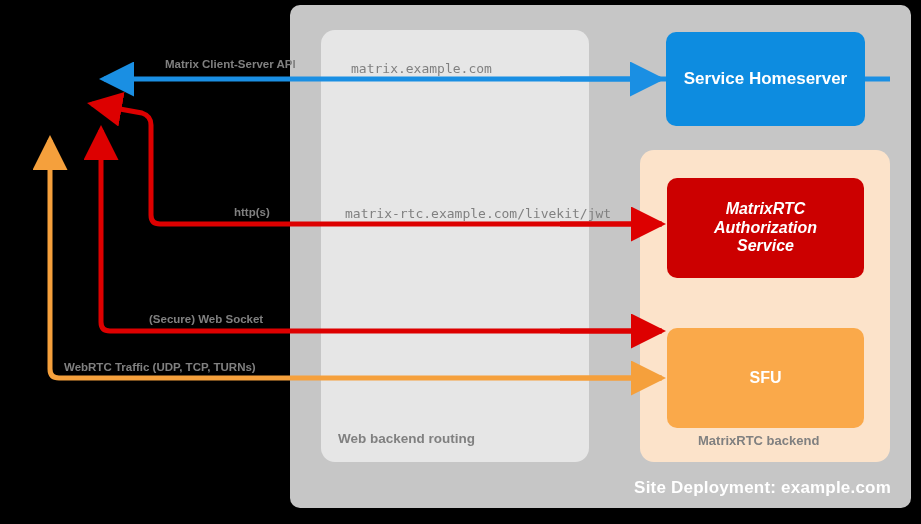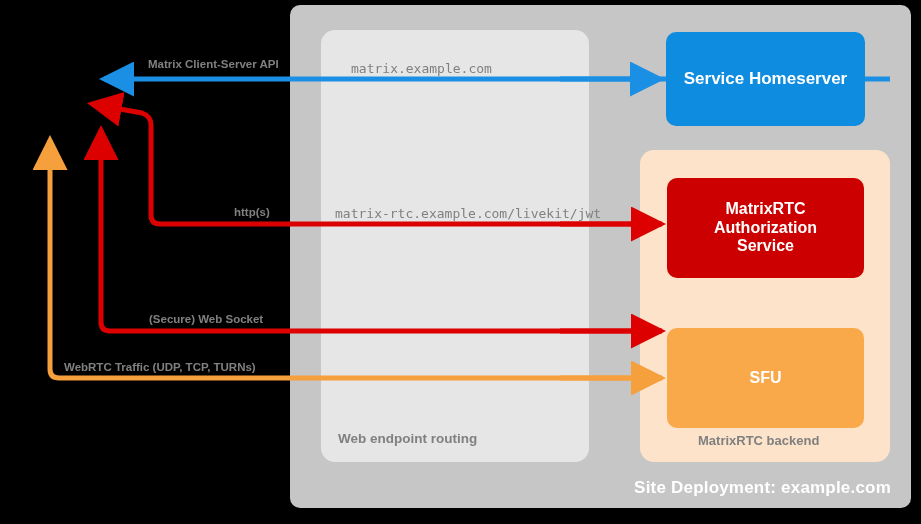--- a/index.html
+++ b/index.html
@@ -21,21 +21,21 @@
                background:#fce3ca;border-radius:14px;}
   .backend-label{position:absolute;left:18px;bottom:14px;color:#808080;
                  font-size:13px;font-weight:bold;padding-left:40px;}
 
   
   .node{position:absolute;display:flex;align-items:center;justify-content:center;
         text-align:center;color:#fff;font-weight:bold;line-height:1.18;}
   .homeserver{left:666px;top:32px;width:199px;height:94px;background:#0d8ce0;
               border-radius:10px;font-size:17px;}
   .authsvc{left:667px;top:178px;width:197px;height:100px;background:#cc0000;
-           border-radius:10px;font-size:16px;}
+           border-radius:10px;font-size:16px;font-style:italic;}
   .sfu{left:667px;top:308px;width:197px;height:100px;background:#faa94a;
        border-radius:10px;font-size:16px;margin-top:20px;}
 
   .client{position:absolute;left:4px;top:34px;width:92px;height:92px;border-radius:50%;
           background:#13a150;display:flex;align-items:center;justify-content:center;
           text-align:center;color:#fff;font-weight:bold;font-size:17px;line-height:1.15;}
 
   
   svg.arrows{position:absolute;left:0;top:0;width:921px;height:524px;pointer-events:none;}
 
@@ -48,21 +48,21 @@
 </head>
 <body>
 
 <div id="stage">
 
   <div class="site-box">
     <div class="site-label">Site Deployment: example.com</div>
   </div>
 
   <div class="routing-box">
-    <div class="routing-label">Web endpoint routing</div>
+    <div class="routing-label">Web backend routing</div>
   </div>
 
   <div class="backend-box">
     <div class="backend-label">MatrixRTC backend</div>
   </div>
 
   <svg class="arrows" viewBox="0 0 921 524" xmlns="http://www.w3.org/2000/svg">
     <defs>
       <marker id="ahBlue" markerWidth="7" markerHeight="7" refX="6" refY="3.5" orient="auto" markerUnits="strokeWidth">
         <path d="M0,0 L7,3.5 L0,7 z" fill="#1a8fe3"></path>
@@ -89,27 +89,27 @@
       <path d="M662,331 L110,331 Q101,331 101,322 L101,130" fill="none" stroke="#dd0000" stroke-width="5" stroke-linejoin="round" marker-end="url(#ahRed)"></path>
       <line x1="560" y1="331" x2="661" y2="331" stroke="#dd0000" stroke-width="5" marker-end="url(#ahRed)"></line>
     </g>
 
     <g>
       <path d="M662,378 L59,378 Q50,378 50,369 L50,140" fill="none" stroke="#f5a03c" stroke-width="5" stroke-linejoin="round" marker-end="url(#ahOrange)"></path>
       <line x1="560" y1="378" x2="661" y2="378" stroke="#f5a03c" stroke-width="5" marker-end="url(#ahOrange)"></line>
     </g>
   </svg>
 
-  <div class="lbl" style="left:132px;top:58px;padding-left:16px;">Matrix Client-Server API</div>
+  <div class="lbl" style="left:149px;top:58px;padding-left:16px;">Matrix Client-Server API</div>
   <div class="lbl" style="left:234px;top:206px;">http(s)</div>
   <div class="lbl" style="left:149px;top:313px;">(Secure) Web Socket</div>
   <div class="lbl" style="left:64px;top:361px;">WebRTC Traffic (UDP, TCP, TURNs)</div>
 
   <div class="lbl-mono" style="left:351px;top:61px;">matrix.example.com</div>
-  <div class="lbl-mono" style="left:335px;top:206px;">matrix-rtc.example.com/livekit/jwt</div>
+  <div class="lbl-mono" style="left:345px;top:206px;">matrix-rtc.example.com/livekit/jwt</div>
 
 
   <div class="node homeserver">
     <span>Service Homeserver</span>
   </div>
 
   <div class="node authsvc">
     <span>
       <span>MatrixRTC</span><br>
       <span>Authorization</span><br>

